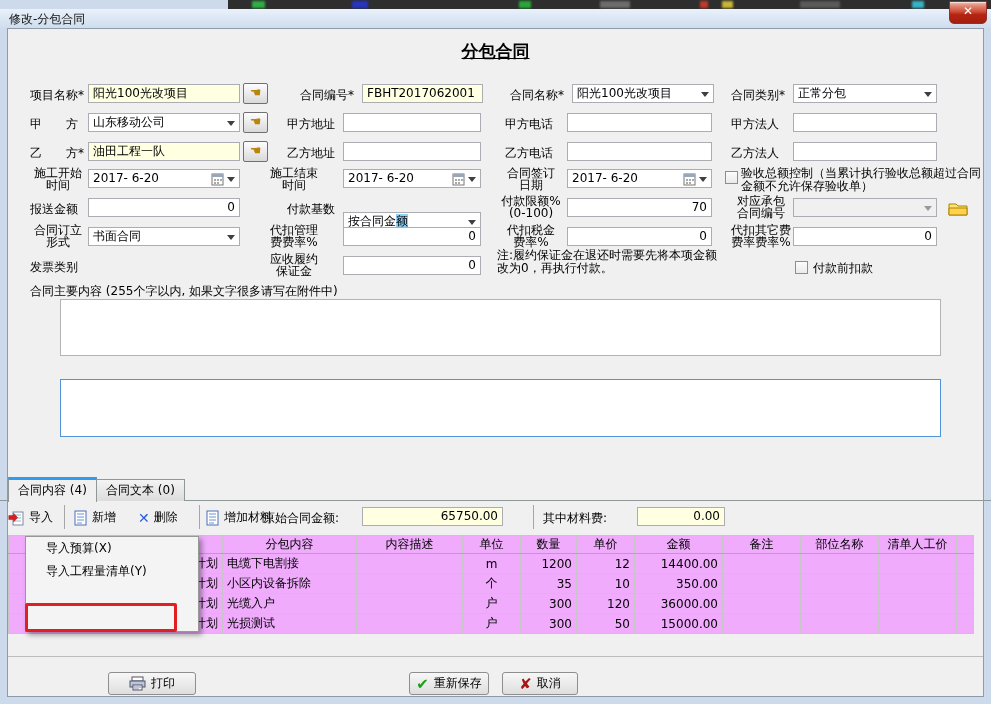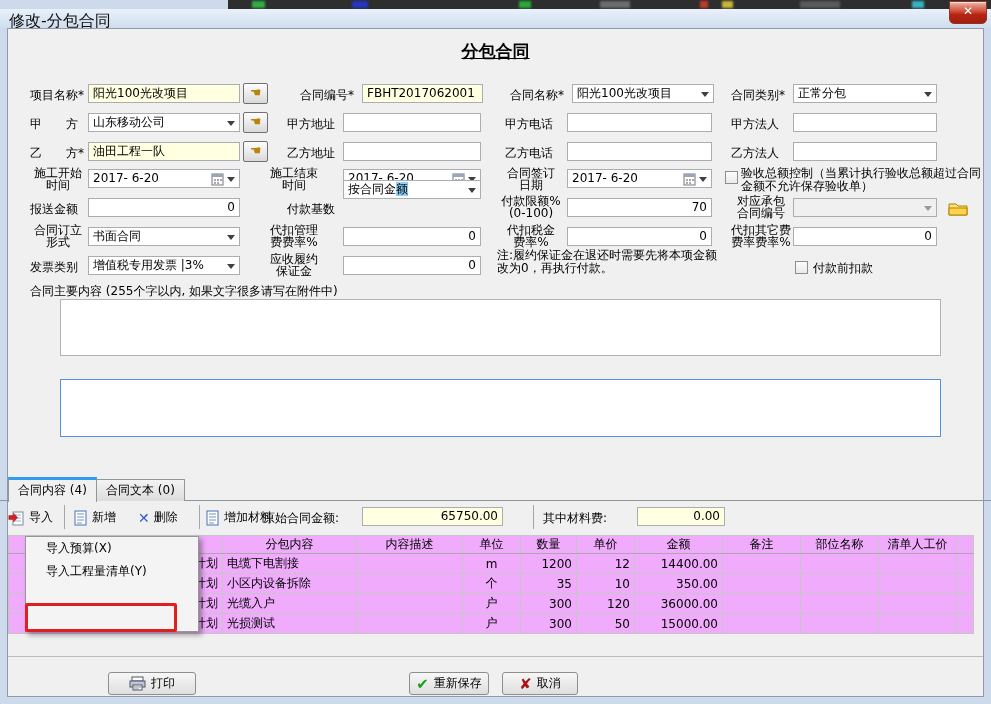--- a/index.html
+++ b/index.html
@@ -4,21 +4,21 @@
 <style>
   html,body{margin:0;padding:0;}
   #screen{position:relative;width:991px;height:704px;background:#ccdaeb;font-family:"DejaVu Sans","Liberation Sans",sans-serif;font-size:12px;color:#000;overflow:hidden;}
   .abs{position:absolute;}
   
   .topstrip{left:0;top:0;width:991px;height:9px;background:#ccdaeb;}
   .topdark{position:absolute;top:0;height:9px;background:#2e2e2e;filter:blur(0.6px);}
   .chip{position:absolute;top:1px;height:7px;filter:blur(0.8px);}
   
   .titlebar{left:0;top:9px;width:991px;height:19px;background:linear-gradient(#e9f1fb,#cfdded);}
-  .title-text{left:9px;top:11px;font-size:16px;color:#111;}
+  .title-text{left:9px;top:11px;font-size:12px;color:#111;}
   .close-btn{left:949px;top:1px;width:36px;height:21px;border:1px solid #93302a;border-radius:0 0 5px 5px;background:linear-gradient(#f6c0b4 0%,#e08a77 18%,#cf4e38 45%,#b42512 60%,#a41e0e 100%);box-shadow:inset 0 1px 0 rgba(255,255,255,.55);color:#fff;text-align:center;line-height:19px;font-weight:bold;font-size:12px;cursor:pointer;}
   
   .dialog{left:7px;top:28px;width:977px;height:669px;background:#f0f0f0;border:1px solid #8f9ba8;box-sizing:border-box;}
   .page-title{left:0;top:40px;width:991px;text-align:center;font-size:17px;font-weight:bold;text-decoration:underline;}
   
   .lbl{position:absolute;height:16px;line-height:16px;white-space:nowrap;}
   .lbl2{position:absolute;text-align:center;line-height:12px;white-space:pre-line;}
   .tb{position:absolute;height:19px;box-sizing:border-box;border:1px solid #abadb3;background:#fff;padding:0 4px;line-height:17px;overflow:hidden;white-space:nowrap;}
   .tb.yellow{background:#ffffe1;}
   .tb.num{text-align:right;}
@@ -142,21 +142,21 @@
         <rect x="1" y="2" width="11" height="3" fill="#9aa7b8"></rect>
         <path d="M3 8h2M6 8h2M9 8h2M3 11h2M6 11h2" stroke="#555"></path>
       </svg>
     <span class="arr"></span></div>
   <div class="chk" style="left:725px;top:171px;"></div>
   <div class="chktext" style="left:741px;top:167px;width:248px;">验收总额控制（当累计执行验收总额超过合同金额不允许保存验收单）</div>
 
   <div class="lbl" style="left:30px;top:201px;">报送金额</div>
   <div class="tb num" style="left:88px;top:198px;width:152px;">0</div>
   <div class="lbl" style="left:287px;top:201px;">付款基数</div>
-  <div class="tb combo" style="left:343px;top:180px;width:138px;"><span>按合同金</span><span class="selhl">额</span><span class="arr"></span></div>
+  <div class="tb combo" style="left:343px;top:212px;width:138px;"><span>按合同金</span><span class="selhl">额</span><span class="arr"></span></div>
   <div class="lbl2" style="left:496px;top:195px;width:70px;">付款限额%
 (0-100)</div>
   <div class="tb num" style="left:567px;top:198px;width:145px;">70</div>
   <div class="lbl2" style="left:729px;top:195px;width:64px;">对应承包
 合同编号</div>
   <div class="tb combo disabled" style="left:793px;top:198px;width:144px;"><span></span><span class="arr gray"></span></div>
   <div class="abs" style="left:945px;top:197px;width:26px;height:22px;text-align:center;cursor:pointer;">
     <svg width="20" height="16" style="margin-top:3px;">
         <path d="M1 4 L8 4 L10 6 L19 6 L19 15 L1 15 Z" fill="#ffe07a" stroke="#a98500"></path>
         <path d="M1 8 L19 8 L19 15 L1 15 Z" fill="#ffd24d" stroke="#a98500"></path>
@@ -170,21 +170,20 @@
 费费率%</div>
   <div class="tb num" style="left:343px;top:227px;width:138px;">0</div>
   <div class="lbl2" style="left:498px;top:224px;width:66px;">代扣税金
 费率%</div>
   <div class="tb num" style="left:567px;top:227px;width:145px;">0</div>
   <div class="lbl2" style="left:727px;top:224px;width:68px;">代扣其它费
 费率费率%</div>
   <div class="tb num" style="left:793px;top:227px;width:144px;">0</div>
 
   <div class="lbl" style="left:30px;top:259px;">发票类别</div>
-  <div class="tb combo" style="left:88px;top:256px;width:152px;"><span>增值税专用发票 |3%</span><span class="arr"></span></div>
   <div class="lbl2" style="left:250px;top:253px;width:88px;">应收履约
 保证金</div>
   <div class="tb num" style="left:343px;top:256px;width:138px;">0</div>
   <div class="rednote" style="left:497px;top:249px;width:230px;">注:履约保证金在退还时需要先将本项金额改为0，再执行付款。</div>
   <div class="chk" style="left:795px;top:261px;"></div>
   <div class="chktext" style="left:813px;top:262px;">付款前扣款</div>
 
   <div class="lbl" style="left:30px;top:283px;">合同主要内容 (255个字以内, 如果文字很多请写在附件中)</div>
   <div class="tarea" style="left:60px;top:299px;width:881px;height:57px;"></div>
   <div class="tarea focus" style="left:60px;top:379px;width:881px;height:58px;"></div>

